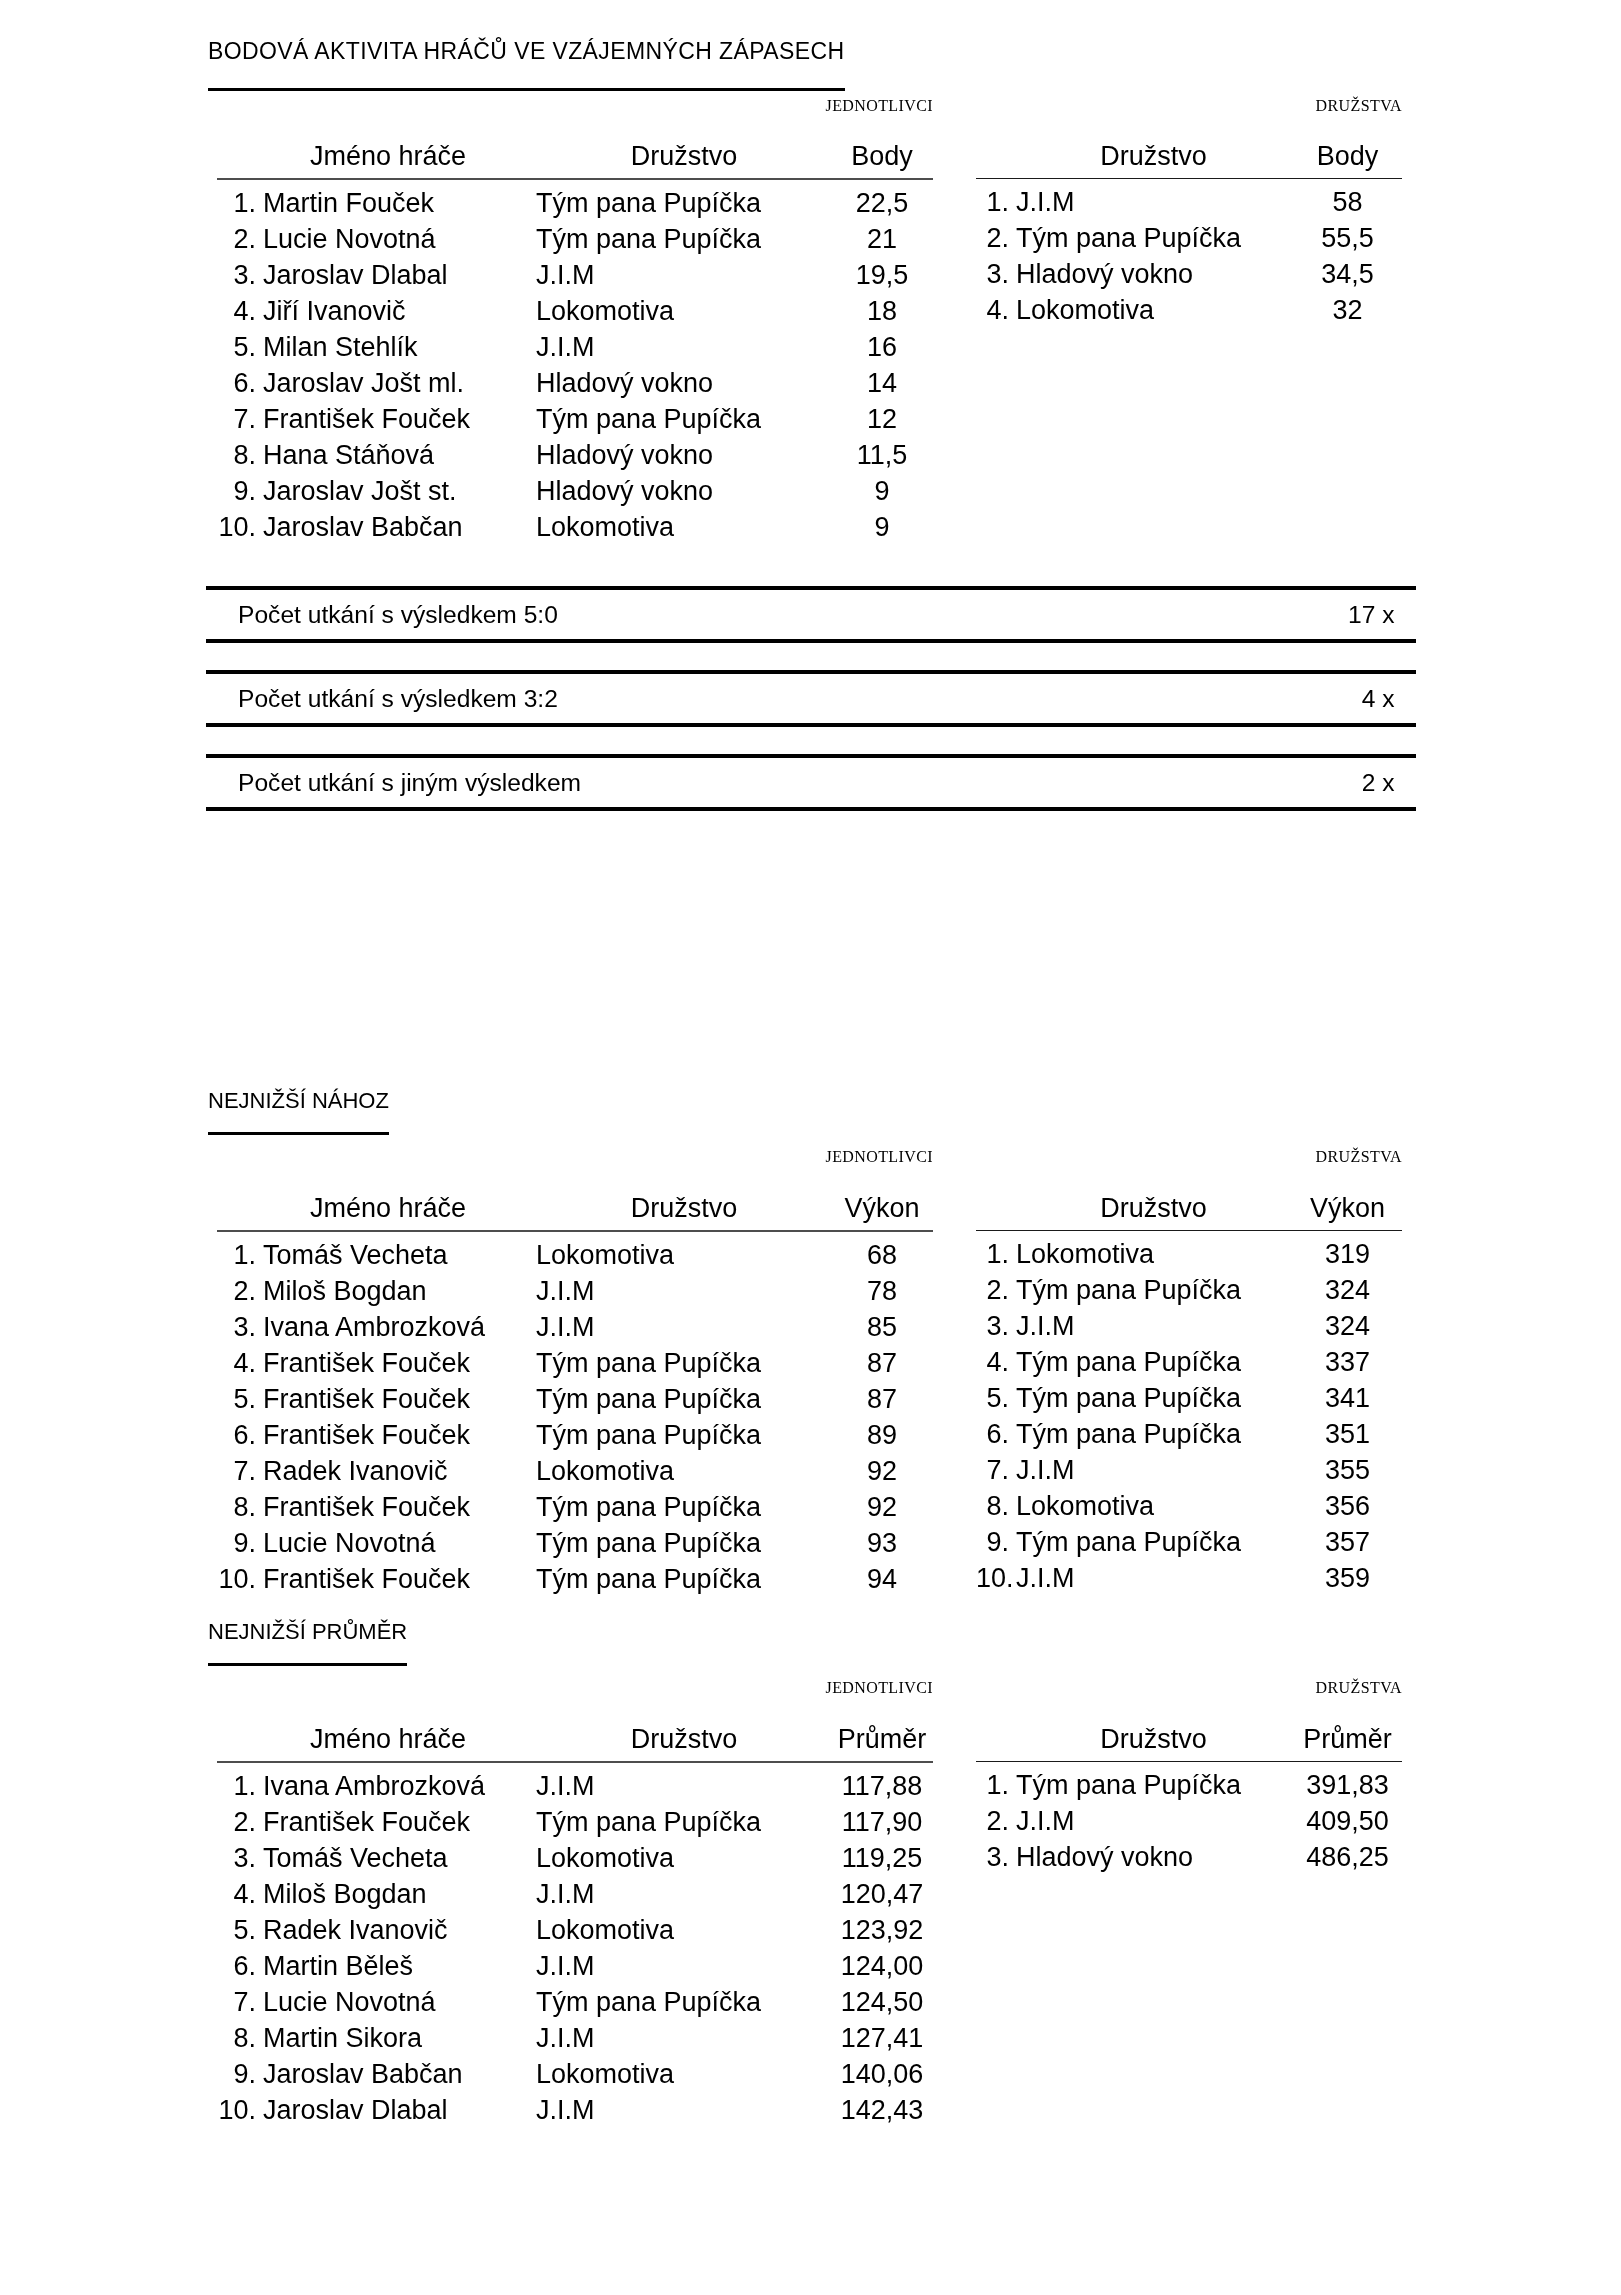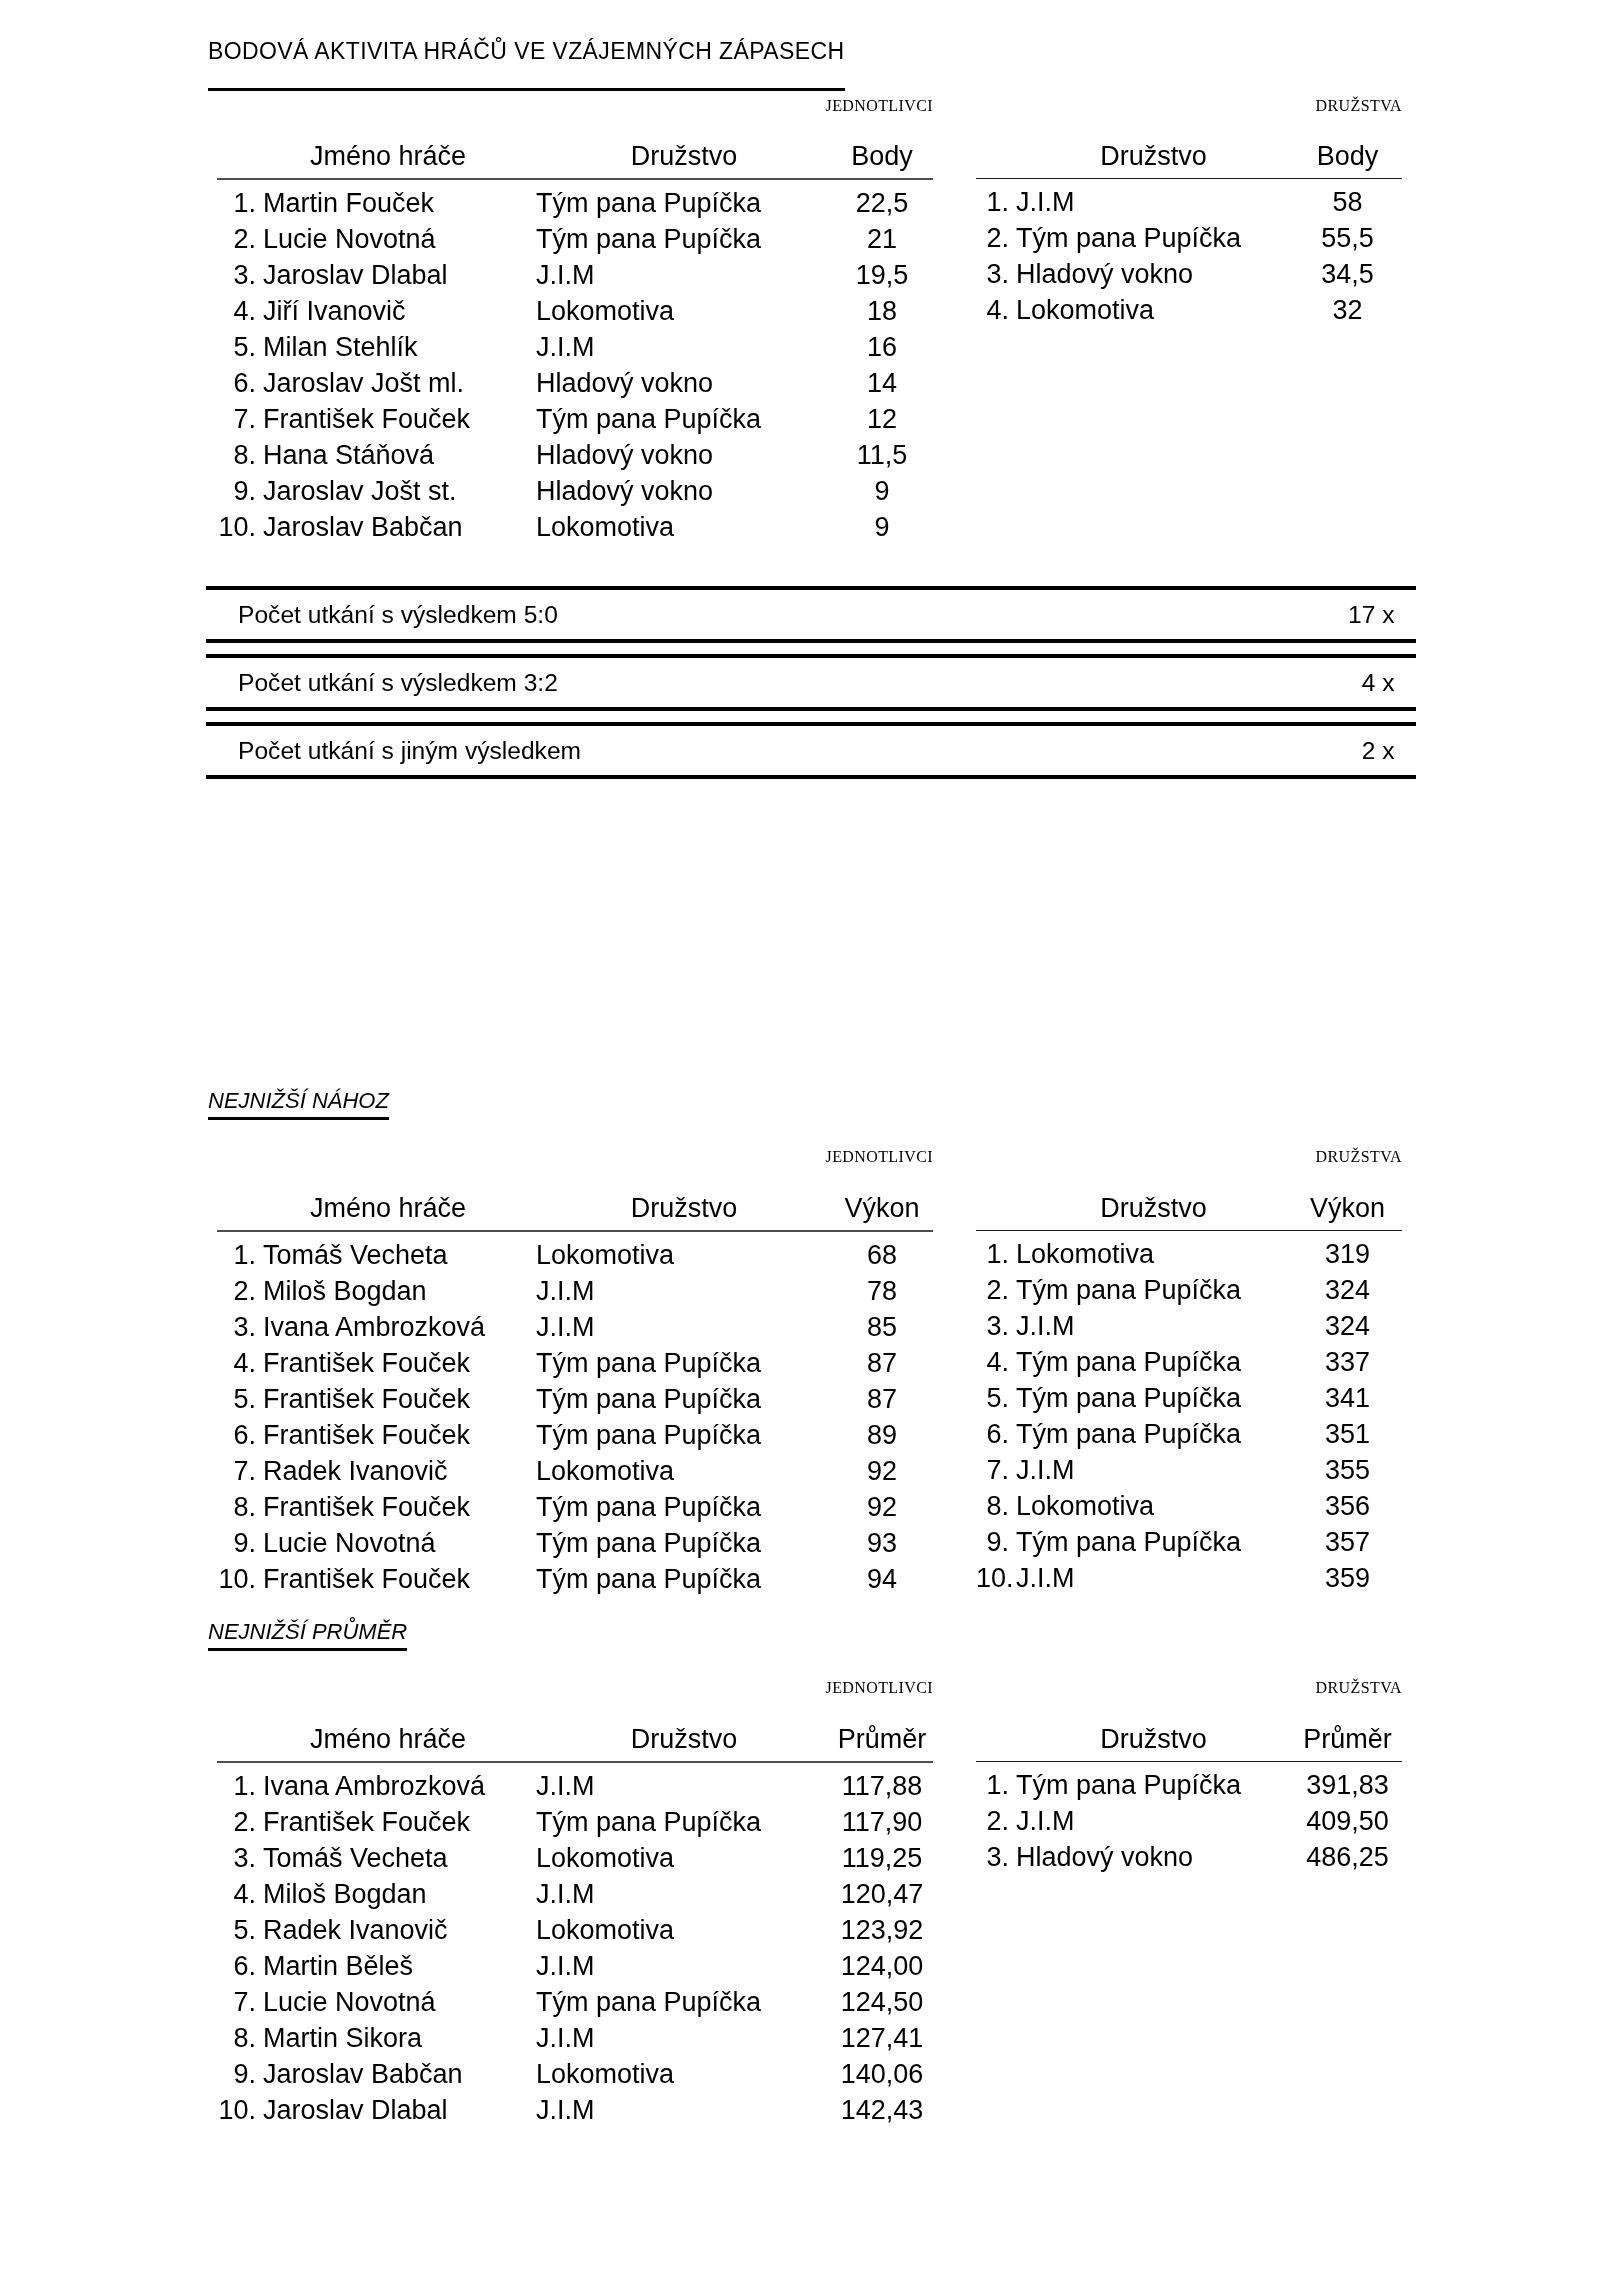--- a/index.html
+++ b/index.html
@@ -40,23 +40,22 @@
   #h1i, #h1t { top: 97px; }
   #h2i, #h2t { top: 1148px; }
   #h3i, #h3t { top: 1679px; }
 
   
   .sub-heading {
     position: absolute;
     left: 208px;
     font-size: 22px;
     border-bottom: 3.1px solid #000;
-    padding-bottom: 3px;
+    padding-bottom: 18px;
     white-space: nowrap;
-    font-style: italic;
   }
   #h-nahoz  { top: 1088px; }
   #h-prumer { top: 1619px; }
 
   
   .tbl { position: absolute; font-size: 27px; }
   #t1i, #t2i, #t3i { left: 217px;  width: 716px; }
   #t1t, #t2t, #t3t { left: 976px; width: 426px; }
   #t1i, #t1t { top: 142px; }
   #t2i, #t2t { top: 1194px; }
@@ -75,21 +74,21 @@
   .row { height: 36px; align-items: center; }
   .rank  { text-align: right; padding-right: 7px; white-space: nowrap; }
   .pname, .tname { text-align: left; white-space: nowrap; }
   .val   { text-align: center; white-space: nowrap; }
 
   
   .stats { position: absolute; left: 206px; top: 586px; width: 1210px; }
   .statbox {
     box-sizing: border-box;
     height: 57px;
-    margin-bottom: 11px;
+    margin-bottom: 27px;
     border-top: 4.6px solid #000;
     border-bottom: 4.6px solid #000;
     display: flex;
     justify-content: space-between;
     align-items: center;
     font-size: 24.6px;
     padding: 0 21.5px 0 32px;
     white-space: nowrap;
   }
 

